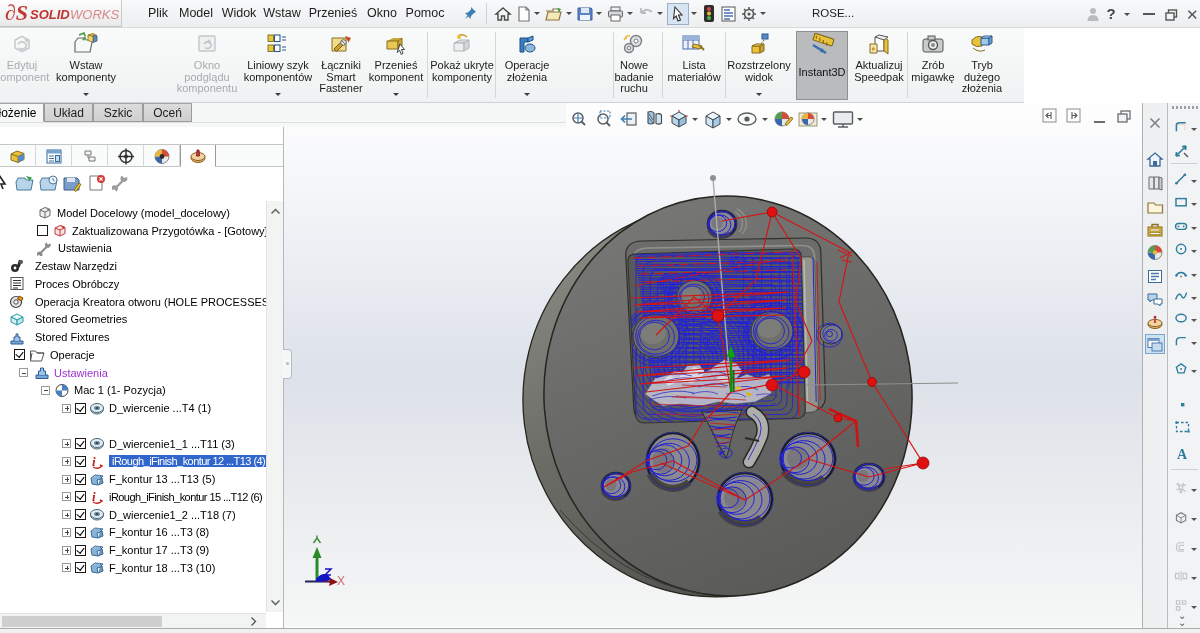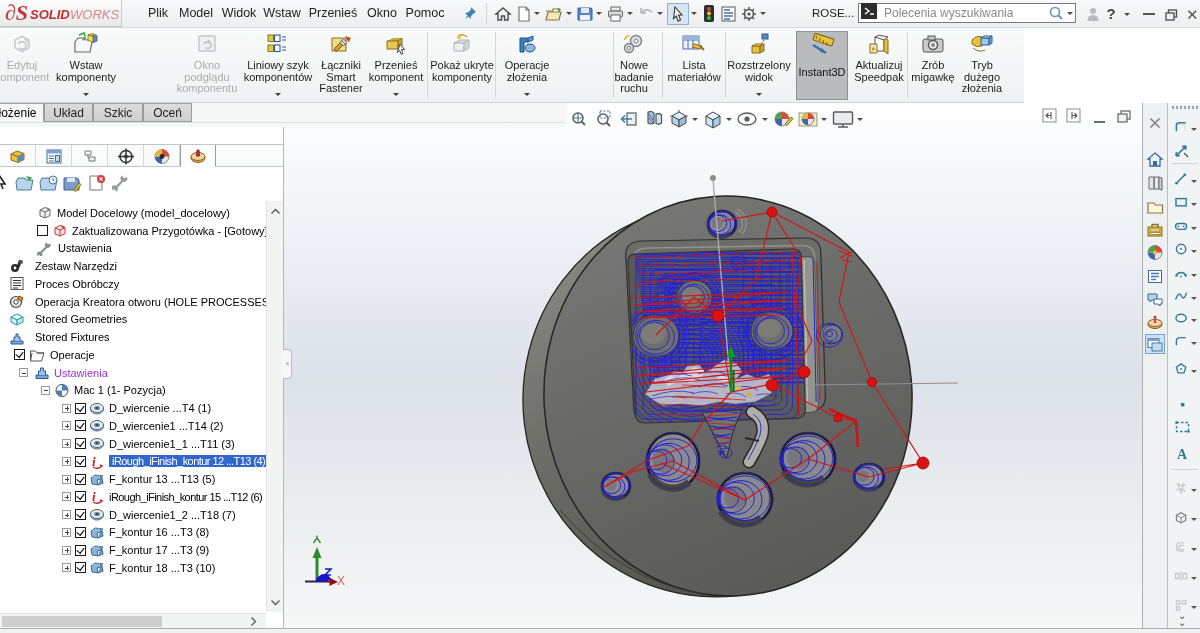--- a/index.html
+++ b/index.html
@@ -518,32 +518,20 @@
       <div class="qi" style="margin-left:3px">
         <svg width="18" height="18" viewBox="0 0 18 18">
           <circle cx="9" cy="9" r="4.5" fill="none" stroke="#555" stroke-width="1.6"></circle>
           <circle cx="9" cy="9" r="1.6" fill="#555"></circle>
           <path d="M9,2 V4.5 M9,13.5 V16 M2,9 H4.5 M13.5,9 H16 M4,4 l1.8,1.8 M12.2,12.2 L14,14 M14,4 l-1.8,1.8 M5.8,12.2 L4,14" stroke="#555" stroke-width="1.5"></path>
         </svg>
       </div>
       <div class="caret"></div>
     </div>
     <div class="menu" style="left:812px;width:42px;font-size:11.5px">ROSE...</div>
-    <div id="search">
-      <div style="margin-left:2px"><svg width="16" height="16" viewBox="0 0 16 16">
-          <rect x="0" y="0" width="16" height="16" fill="#2d2d2d"></rect>
-          <path d="M4,5 l4,3 -4,3 M9,11 h4" stroke="#fff" stroke-width="1.4" fill="none"></path>
-        </svg></div>
-      <div class="ph">Polecenia wyszukiwania</div>
-      <svg width="18" height="18" viewBox="0 0 18 18">
-        <circle cx="8" cy="8" r="4.5" fill="none" stroke="#6d93b8" stroke-width="1.6"></circle>
-        <path d="M11.5,11.5 L15,15" stroke="#6d93b8" stroke-width="1.8"></path>
-      </svg>
-      <div class="caret"></div>
-    </div>
     <div class="abs" style="left:1084px;top:5px"><svg width="18" height="18" viewBox="0 0 18 18">
         <circle cx="9" cy="6" r="3" fill="#b9bcbe"></circle>
         <path d="M3.5,16 q0,-6 5.5,-6 q5.5,0 5.5,6 Z" fill="#b9bcbe"></path>
       </svg></div>
     <div class="menu" style="left:1103px;width:16px;font-size:15px;font-weight:bold;color:#444">?</div>
     <div class="abs caret" style="left:1122px;top:2px"></div>
     <div class="abs" style="left:1143px;top:13px;width:12px;height:2.4px;background:#555"></div>
     <div class="abs" style="left:1165px;top:7px"><svg width="13" height="12" viewBox="0 0 13 12">
         <rect x="3.5" y="1" width="8" height="7" fill="none" stroke="#555" stroke-width="1.4"></rect>
         <rect x="1" y="4" width="8" height="7" fill="#f3f4f5" stroke="#555" stroke-width="1.4"></rect>
@@ -981,36 +969,20 @@
         <div style="flex:none;display:flex">
           <svg width="16" height="15" viewBox="0 0 16 15">
             <ellipse cx="8" cy="8" rx="6.5" ry="5" fill="#c8d4dd" stroke="#4a6a7a"></ellipse>
             <ellipse cx="8" cy="7" rx="6.5" ry="4.5" fill="#e4ecf2" stroke="#4a6a7a"></ellipse>
             <ellipse cx="8" cy="7" rx="3" ry="2" fill="#6a8a9a"></ellipse>
             <ellipse cx="8" cy="7" rx="1.3" ry="0.9" fill="#2a4a5a"></ellipse>
           </svg>
         </div>
         <div class="lbl">D_wiercenie ...T4 (1)</div>
       </div>
-      <div class="trow" style="top:216.0px;width:266px">
-        <div style="width:62px;flex:none"></div>
-        <div class="exp plus"></div>
-        <div style="width:4px;flex:none"></div>
-        <div class="chk on"></div>
-        <div style="width:3px;flex:none"></div>
-        <div style="flex:none;display:flex">
-          <svg width="16" height="15" viewBox="0 0 16 15">
-            <ellipse cx="8" cy="8" rx="6.5" ry="5" fill="#c8d4dd" stroke="#4a6a7a"></ellipse>
-            <ellipse cx="8" cy="7" rx="6.5" ry="4.5" fill="#e4ecf2" stroke="#4a6a7a"></ellipse>
-            <ellipse cx="8" cy="7" rx="3" ry="2" fill="#6a8a9a"></ellipse>
-            <ellipse cx="8" cy="7" rx="1.3" ry="0.9" fill="#2a4a5a"></ellipse>
-          </svg>
-        </div>
-        <div class="lbl">D_wiercenie1 ...T14 (2)</div>
-      </div>
       <div class="trow" style="top:233.8px;width:266px">
         <div style="width:62px;flex:none"></div>
         <div class="exp plus"></div>
         <div style="width:4px;flex:none"></div>
         <div class="chk on"></div>
         <div style="width:3px;flex:none"></div>
         <div style="flex:none;display:flex">
           <svg width="16" height="15" viewBox="0 0 16 15">
             <ellipse cx="8" cy="8" rx="6.5" ry="5" fill="#c8d4dd" stroke="#4a6a7a"></ellipse>
             <ellipse cx="8" cy="7" rx="6.5" ry="4.5" fill="#e4ecf2" stroke="#4a6a7a"></ellipse>

